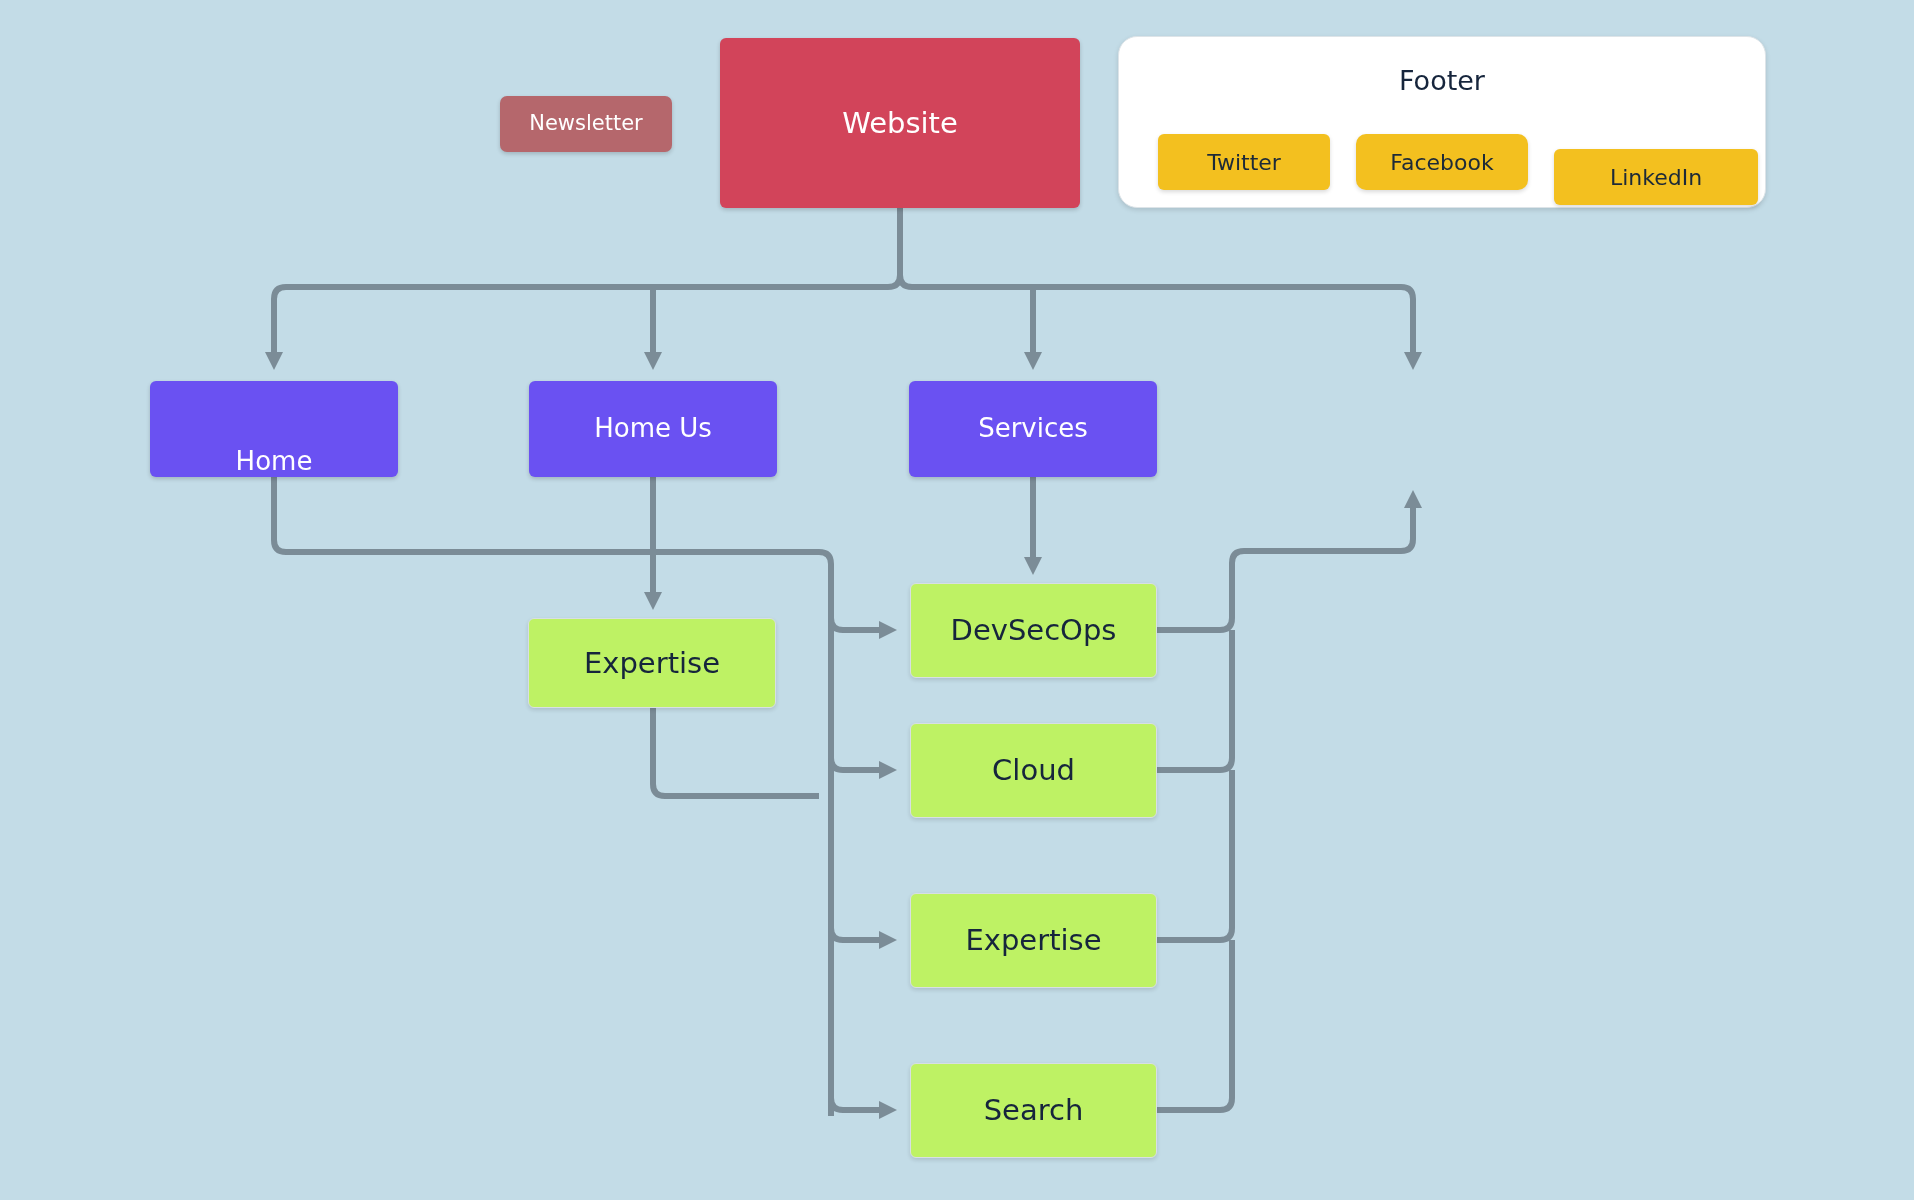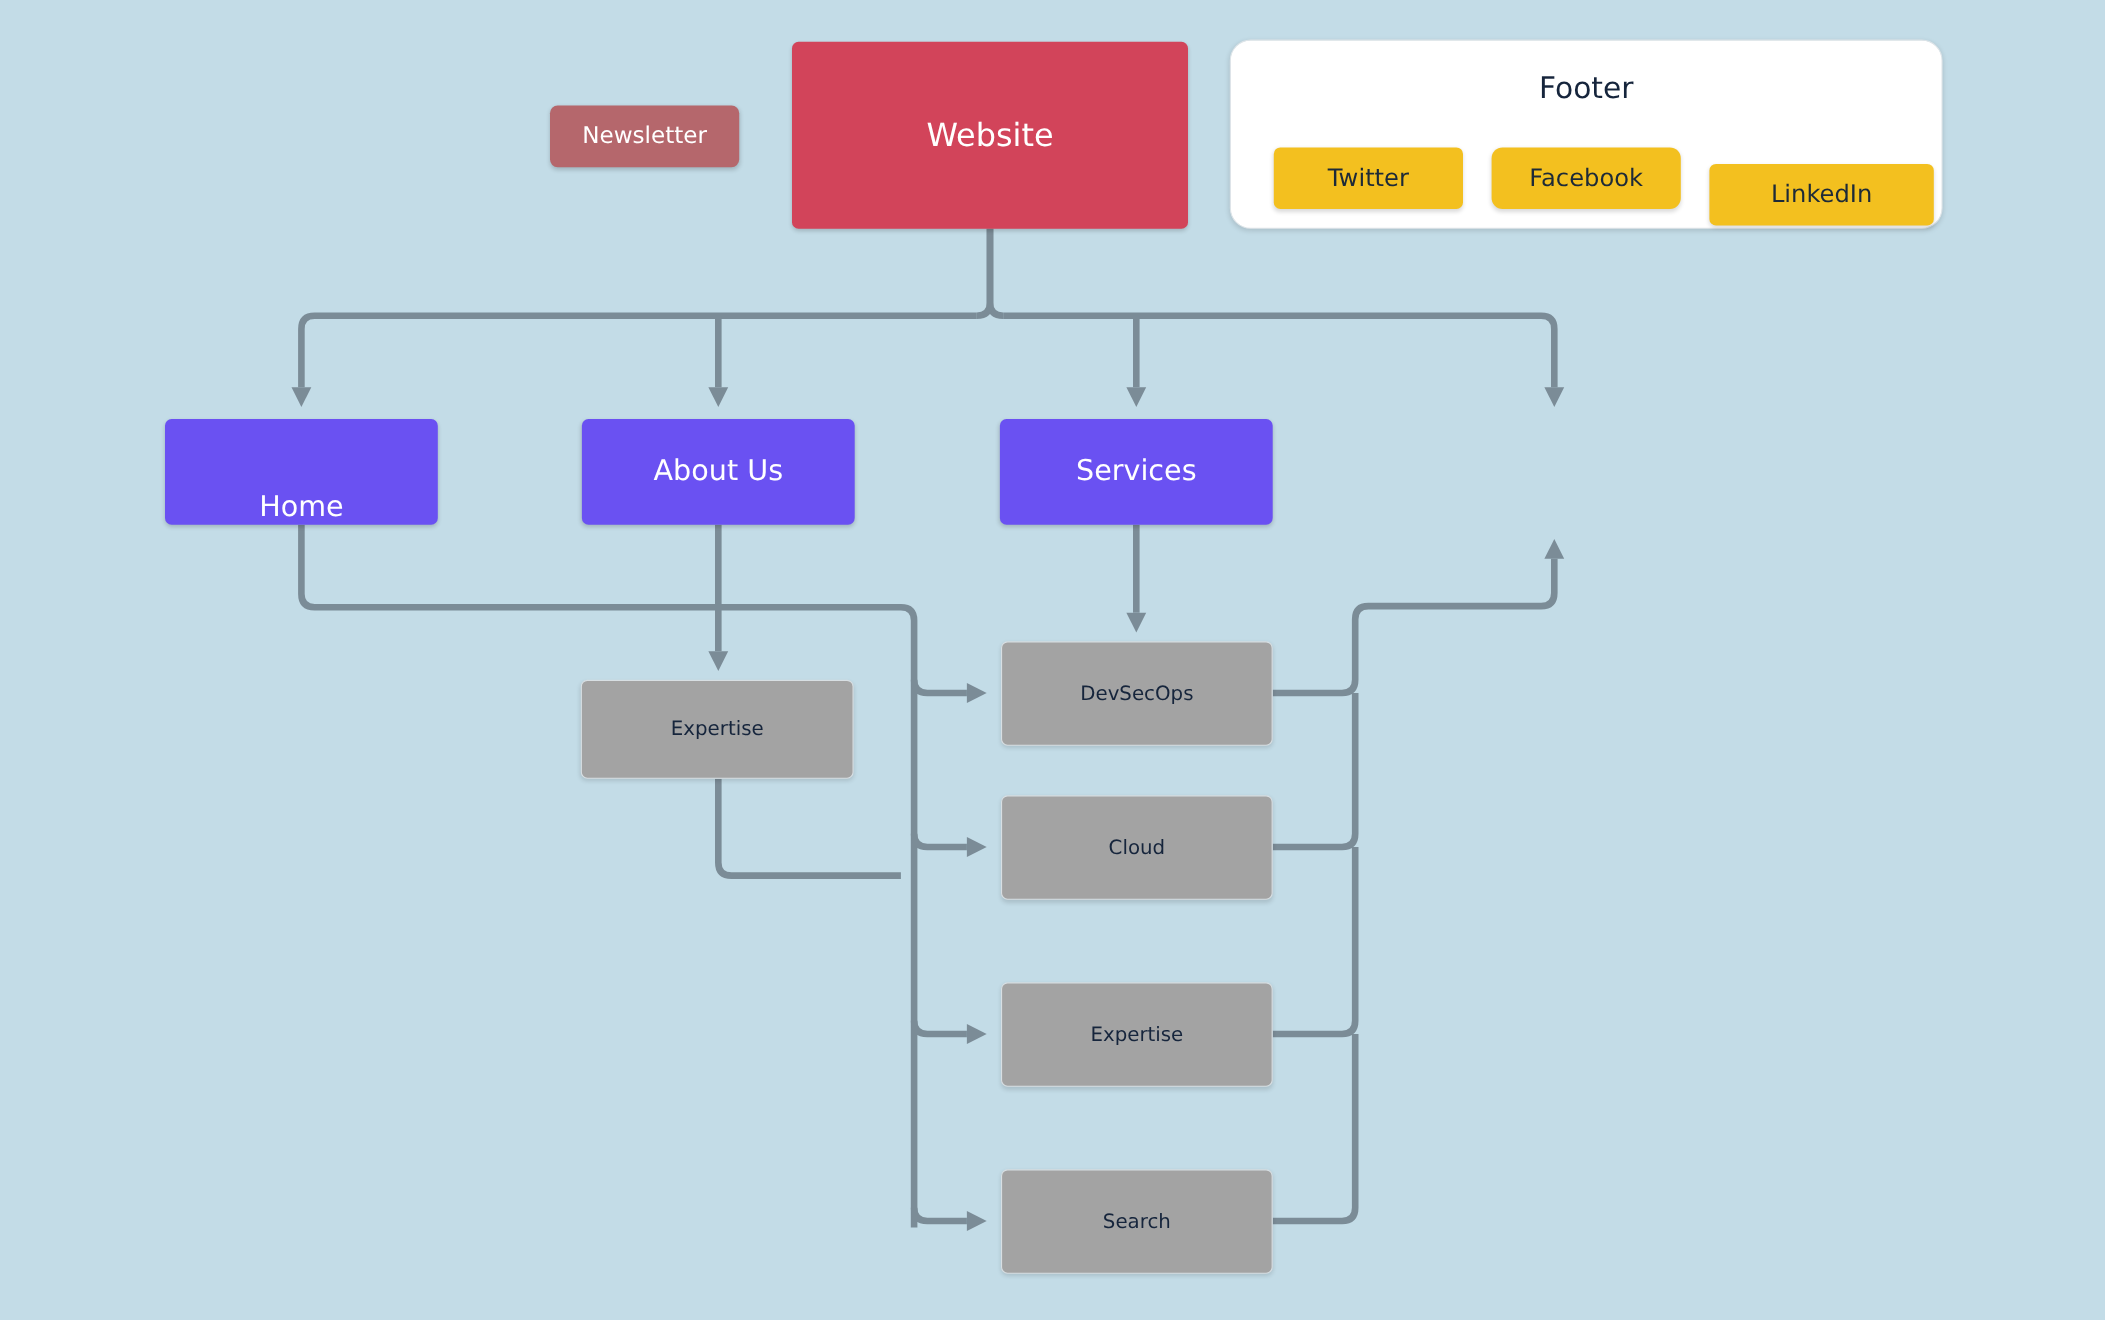--- a/index.html
+++ b/index.html
@@ -42,23 +42,23 @@
     background: #d2445a;
     color: #ffffff;
     font-size: 29px;
   }
   .node-nav {
     background: #6a51f2;
     color: #ffffff;
     font-size: 26px;
   }
   .node-plain {
-    background: #a3a3a3;
+    background: #bef264;
     color: #16253c;
-    font-size: 18px;
+    font-size: 29px;
     border: 1px solid #d8dfe3;
     box-shadow: 0 2px 4px rgba(0,0,0,0.13);
   }
   .node-muted {
     background: #b5676c;
     color: #ffffff;
     font-size: 21px;
     border-radius: 7px;
   }
   .card {
@@ -166,21 +166,21 @@
     <span>Facebook</span>
   </div>
   <div class="chip" style="left:1554px; top:134px; width:204px; height:56px;margin-top:15px;">
     <span>LinkedIn</span>
   </div>
 
   <div class="node node-nav" style="left:150px; top:381px; width:248px; height:96px;align-items:flex-end;">
     <span>Home</span>
   </div>
   <div class="node node-nav" style="left:529px; top:381px; width:248px; height:96px;">
-    <span>About Us</span>
+    <span>Home Us</span>
   </div>
   <div class="node node-nav" style="left:909px; top:381px; width:248px; height:96px;">
     <span>Services</span>
   </div>
 
   <div class="node node-plain" style="left:528px; top:618px; width:248px; height:90px;">
     <span>Expertise</span>
   </div>
 
   <div class="node node-plain" style="left:910px; top:583px; width:247px; height:95px;">

